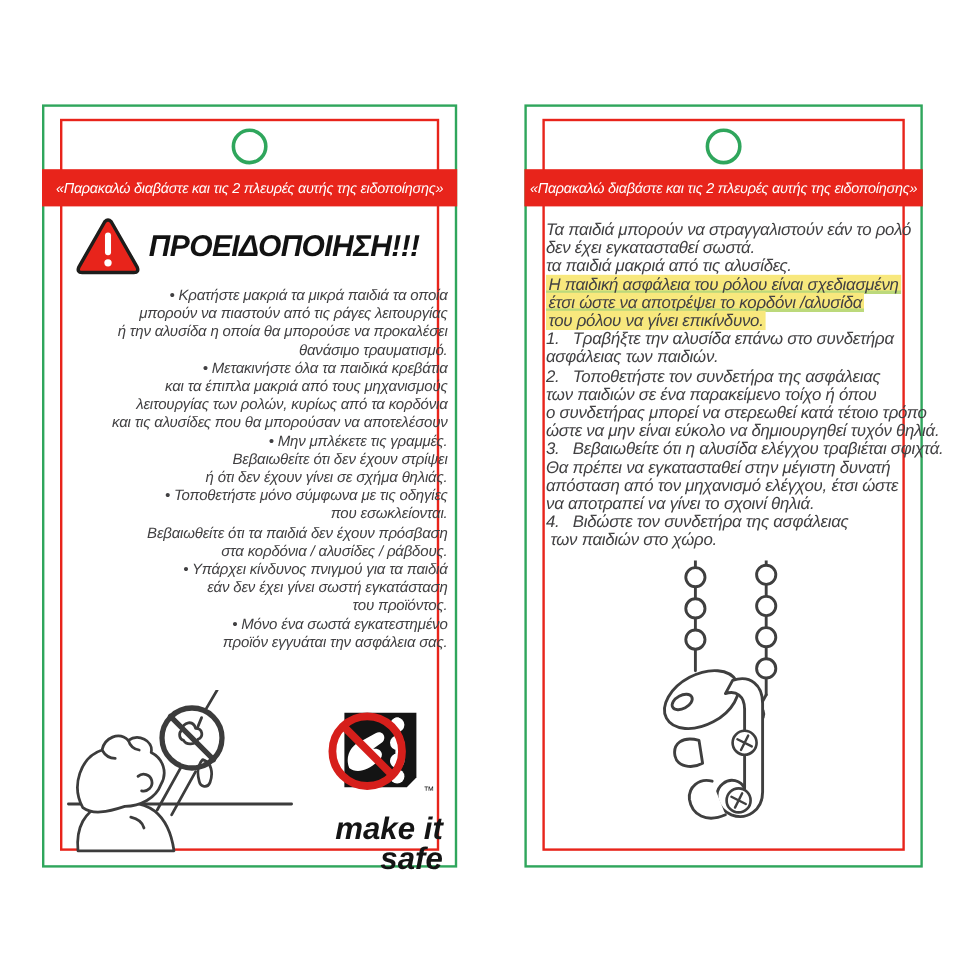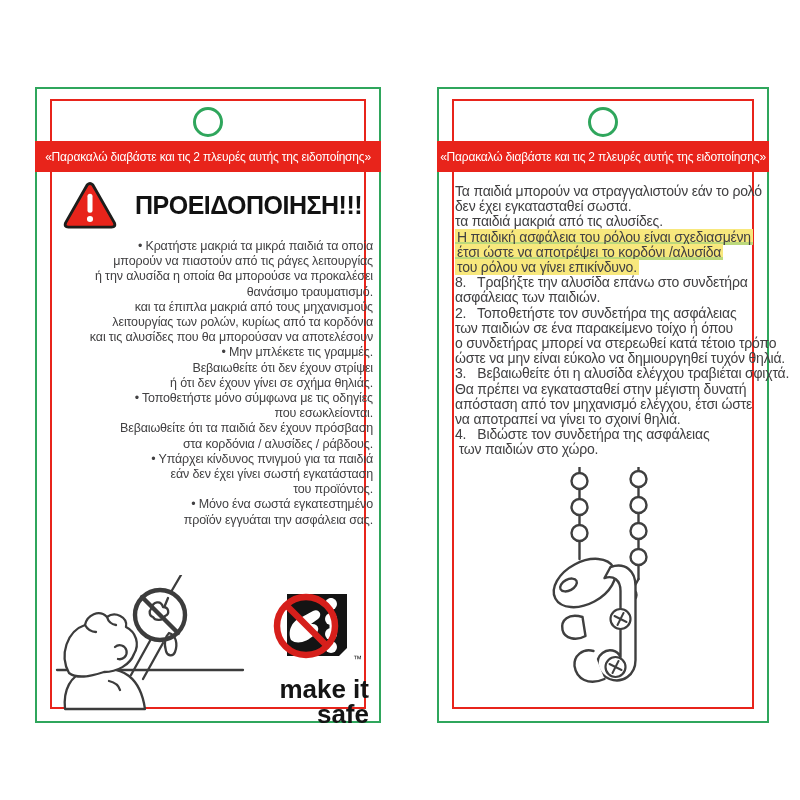--- a/index.html
+++ b/index.html
@@ -1,32 +1,32 @@
 <!DOCTYPE html>
 <html><head>
 <meta charset="utf-8">
 <style>
   html,body{margin:0;padding:0;background:#ffffff;}
   body{width:800px;height:800px;font-family:"Liberation Sans",sans-serif;}
-  .stage{position:relative;width:800px;height:768px;background:#fff;overflow:hidden;}
+  .stage{position:relative;width:800px;height:768px;background:#fff;overflow:hidden;font-style:italic;}
 
   .tag{position:absolute;top:87px;height:632px;border:2px solid #2fa65c;background:#fff;}
   .tag-front{left:35px;width:342px;}
   .tag-back{left:437px;width:328px;}
 
   .inner{position:absolute;top:10px;left:13px;right:13px;bottom:12px;border:2px solid #e8241b;}
 
   .hole{position:absolute;top:18px;left:50%;transform:translateX(-50%);
         width:24px;height:24px;border:3px solid #2fa65c;border-radius:50%;background:#fff;z-index:3;}
 
   .banner{position:absolute;top:52px;left:-2px;right:-2px;height:31px;background:#e8241b;
           color:#ffffff;font-size:12px;display:flex;align-items:center;justify-content:center;
           white-space:nowrap;z-index:2;letter-spacing:-0.2px;}
 
-  .title-row{position:absolute;top:92px;left:26px;display:flex;align-items:center;gap:18px;}
+  .title-row{position:absolute;top:92px;left:26px;display:flex;align-items:center;gap:7px;}
   .title{font-size:25px;font-weight:bold;color:#121212;letter-spacing:-0.5px;white-space:nowrap;}
 
   .body{position:absolute;color:#414042;}
   .tag-front .body{top:150px;left:22px;right:6px;font-size:12.5px;line-height:15.2px;letter-spacing:-0.15px;text-align:right;}
   .tag-back .body{top:95px;left:16px;right:4px;font-size:14px;line-height:15.2px;letter-spacing:-0.2px;}
   .tl{white-space:pre;}
   .hl{background:#f8e87d;padding:0 2px;}
   .hl-u{box-shadow:inset 0 -3px 0 #bcd97b;}
 
   .child-illu{position:absolute;left:14px;top:486px;}
@@ -51,20 +51,21 @@
         <circle cx="30" cy="42" r="3.4" fill="#ffffff"></circle>
       </svg>
       <div class="title">ΠΡΟΕΙΔΟΠΟΙΗΣΗ!!!</div>
     </div>
 
     <div class="body">
         <div class="tl">• Κρατήστε μακριά τα μικρά παιδιά τα οποία</div>
         <div class="tl">μπορούν να πιαστούν από τις ράγες λειτουργίας</div>
         <div class="tl">ή την αλυσίδα η οποία θα μπορούσε να προκαλέσει</div>
         <div class="tl">θανάσιμο τραυματισμό.</div>
+        <div class="tl">• Μετακινήστε όλα τα παιδικά κρεβάτια</div>
         <div class="tl">και τα έπιπλα μακριά από τους μηχανισμούς</div>
         <div class="tl">λειτουργίας των ρολών, κυρίως από τα κορδόνια</div>
         <div class="tl">και τις αλυσίδες που θα μπορούσαν να αποτελέσουν</div>
         <div class="tl">• Μην μπλέκετε τις γραμμές.</div>
         <div class="tl">Βεβαιωθείτε ότι δεν έχουν στρίψει</div>
         <div class="tl">ή ότι δεν έχουν γίνει σε σχήμα θηλιάς.</div>
         <div class="tl">• Τοποθετήστε μόνο σύμφωνα με τις οδηγίες</div>
         <div class="tl">που εσωκλείονται.</div>
         <div class="tl">Βεβαιωθείτε ότι τα παιδιά δεν έχουν πρόσβαση</div>
         <div class="tl">στα κορδόνια / αλυσίδες / ράβδους.</div>
@@ -116,21 +117,21 @@
     <div class="hole"></div>
     <div class="banner">«Παρακαλώ διαβάστε και τις 2 πλευρές αυτής της ειδοποίησης»</div>
 
     <div class="body">
         <div class="tl">Τα παιδιά μπορούν να στραγγαλιστούν εάν το ρολό</div>
         <div class="tl">δεν έχει εγκατασταθεί σωστά.</div>
         <div class="tl">τα παιδιά μακριά από τις αλυσίδες.</div>
         <div class="tl"><span class="hl hl-u">Η παιδική ασφάλεια του ρόλου είναι σχεδιασμένη</span></div>
         <div class="tl"><span class="hl hl-u">έτσι ώστε να αποτρέψει το κορδόνι /αλυσίδα</span></div>
         <div class="tl"><span class="hl">του ρόλου να γίνει επικίνδυνο.</span></div>
-        <div class="tl">8.   Τραβήξτε την αλυσίδα επάνω στο συνδετήρα</div>
+        <div class="tl">1.   Τραβήξτε την αλυσίδα επάνω στο συνδετήρα</div>
         <div class="tl">ασφάλειας των παιδιών.</div>
         <div class="tl">2.   Τοποθετήστε τον συνδετήρα της ασφάλειας</div>
         <div class="tl">των παιδιών σε ένα παρακείμενο τοίχο ή όπου</div>
         <div class="tl">ο συνδετήρας μπορεί να στερεωθεί κατά τέτοιο τρόπο</div>
         <div class="tl">ώστε να μην είναι εύκολο να δημιουργηθεί τυχόν θηλιά.</div>
         <div class="tl">3.   Βεβαιωθείτε ότι η αλυσίδα ελέγχου τραβιέται σφιχτά.</div>
         <div class="tl">Θα πρέπει να εγκατασταθεί στην μέγιστη δυνατή</div>
         <div class="tl">απόσταση από τον μηχανισμό ελέγχου, έτσι ώστε</div>
         <div class="tl">να αποτραπεί να γίνει το σχοινί θηλιά.</div>
         <div class="tl">4.   Βιδώστε τον συνδετήρα της ασφάλειας</div>

